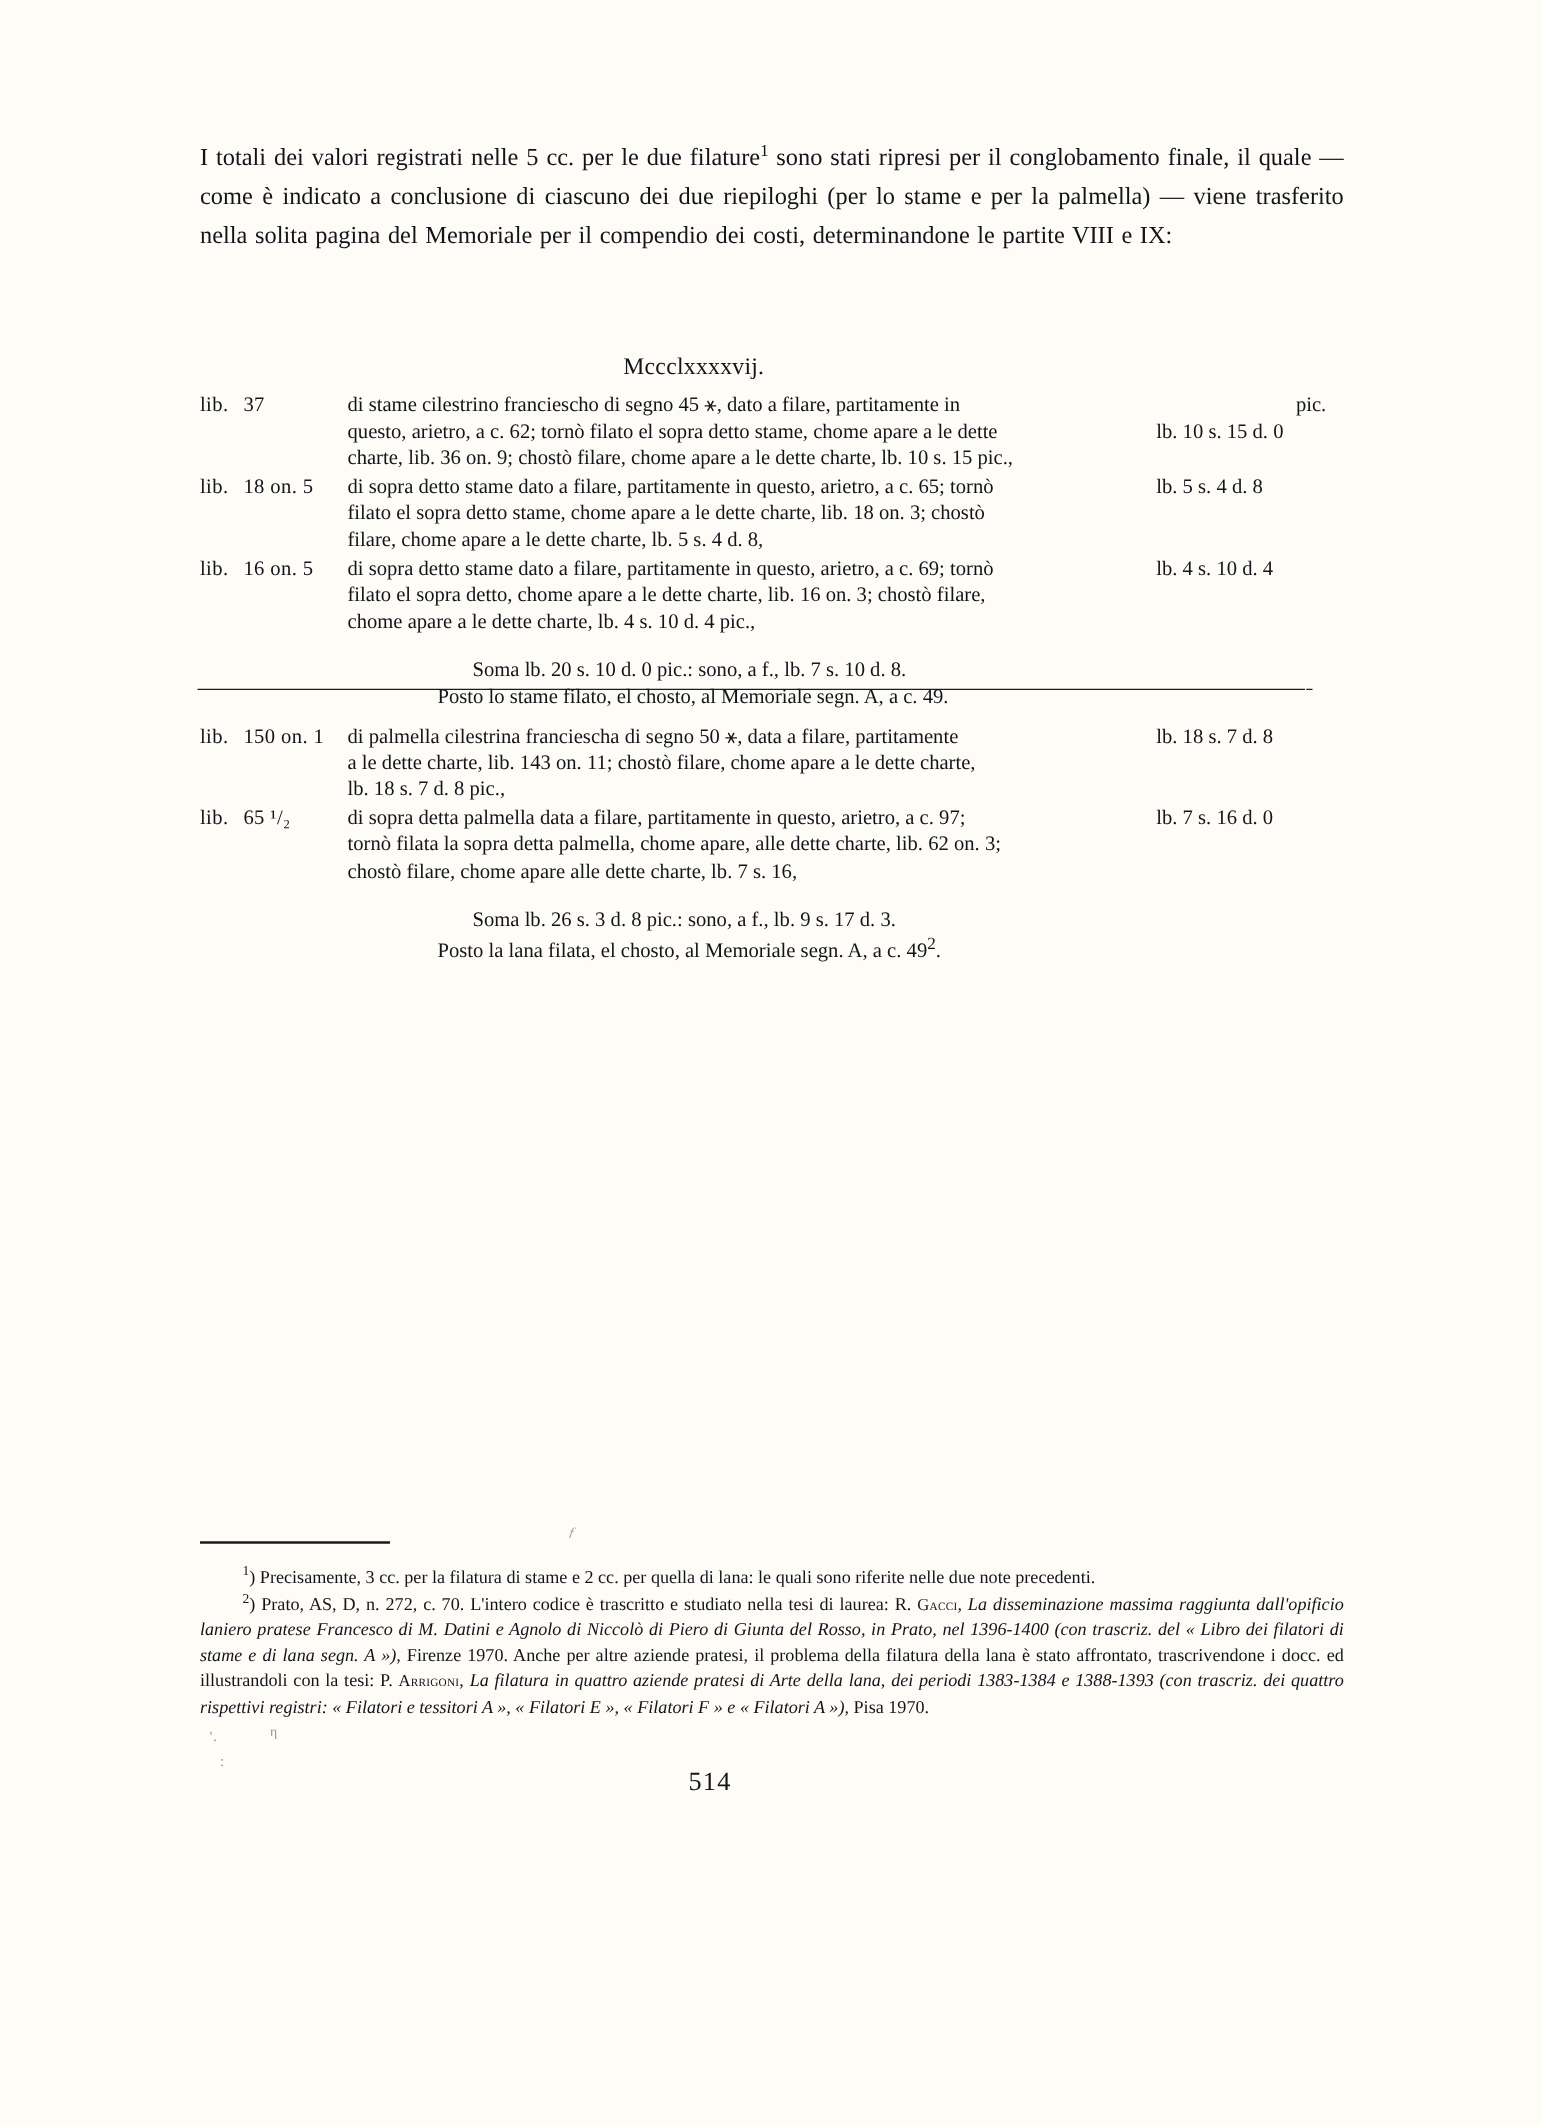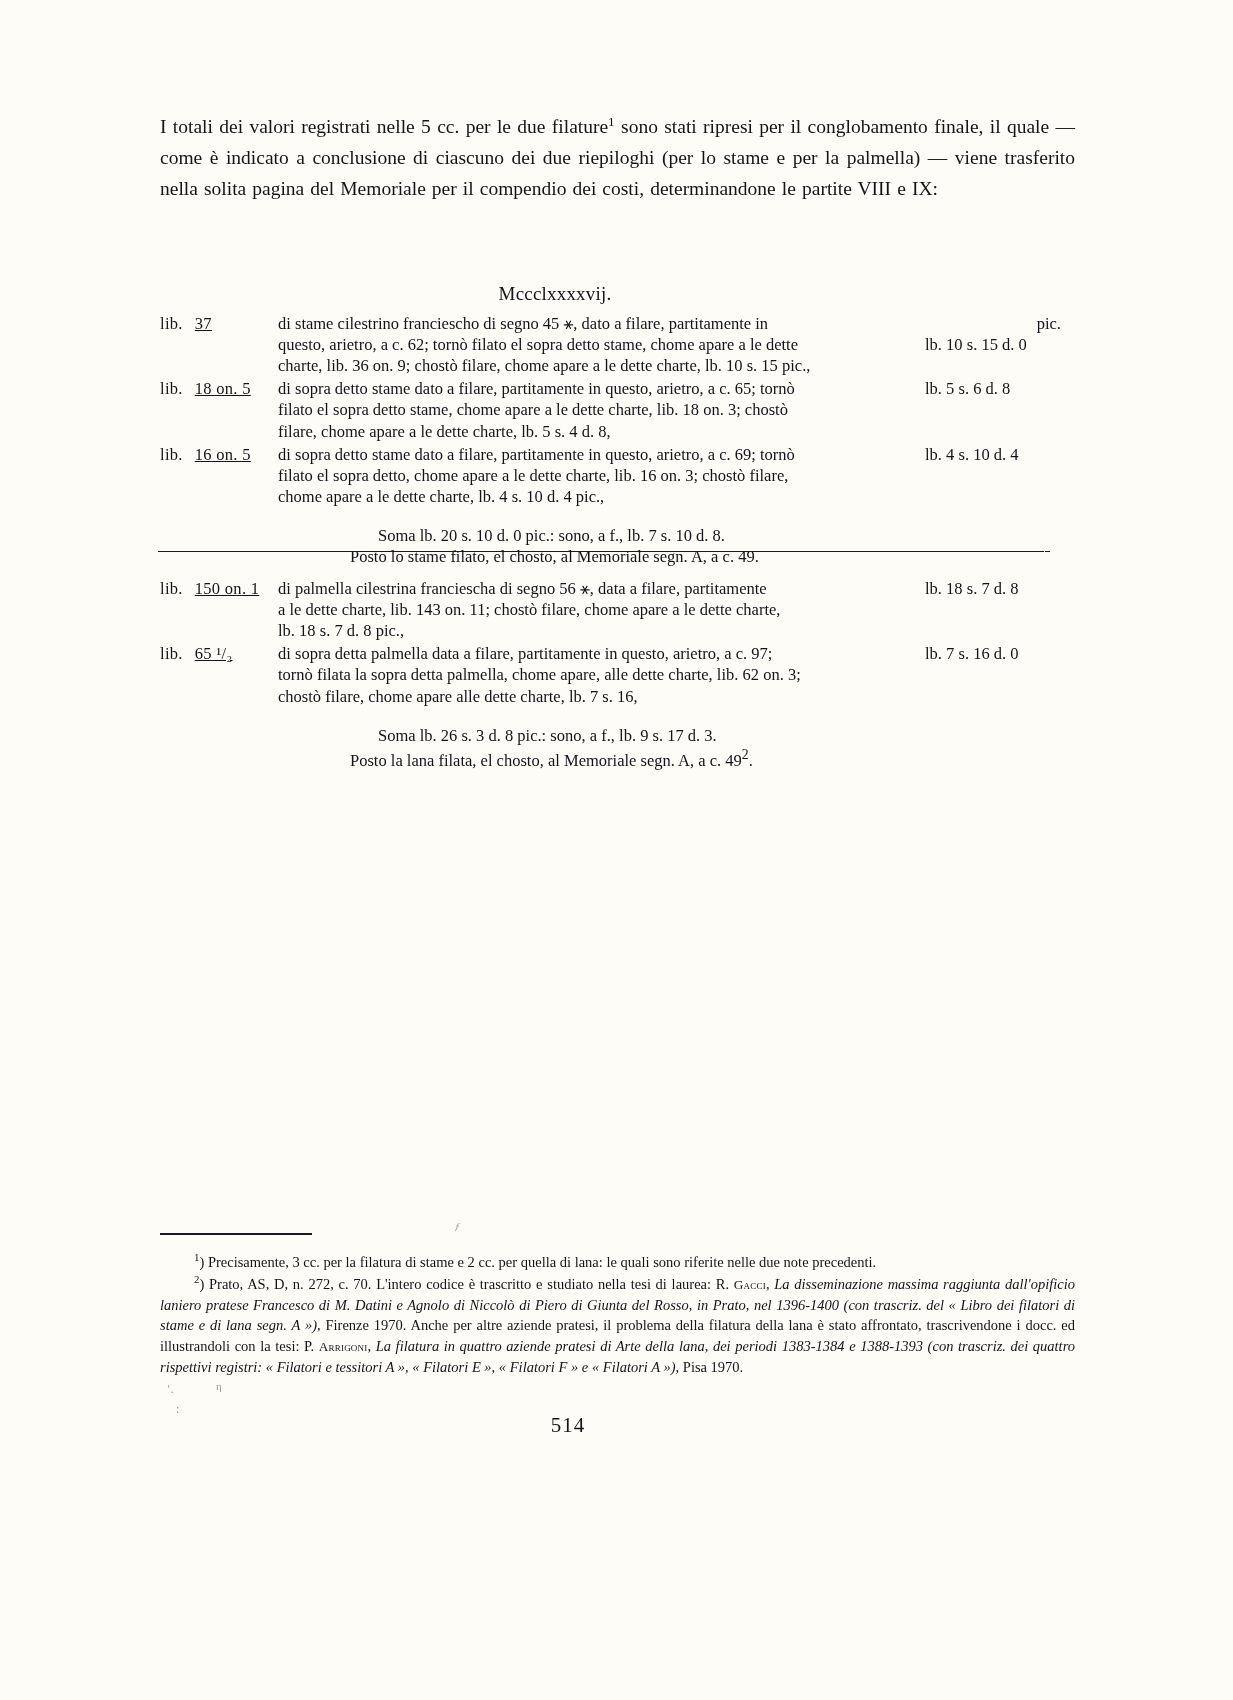--- a/index.html
+++ b/index.html
@@ -71,21 +71,21 @@
     display: flex;
     align-items: flex-start;
   }
   .lib-col {
     width: 118px;
     flex: 0 0 118px;
     white-space: nowrap;
     font-size: 16.5px;
     letter-spacing: 0.3px;
   }
-  .lib-col .num { margin-left: 12px; text-decoration: underline; }
+  .lib-col .num { margin-left: 12px; }
   .body-col {
     flex: 1 1 auto;
     text-align: justify;
     text-justify: inter-word;
     padding-right: 4px;
   }
   .body-col .line { display: block; }
   .amt-col {
     width: 150px;
     flex: 0 0 150px;
@@ -215,21 +215,21 @@
         <div class="lib-col">
           <span>lib.</span><span class="num">18 on. 5</span>
         </div>
         <div class="body-col">
           <span class="line">di sopra detto stame dato a filare, partitamente in questo, arietro, a c. 65; tornò</span>
           <span class="line">filato el sopra detto stame, chome apare a le dette charte, lib. 18 on. 3; chostò</span>
           <span class="line">filare, chome apare a le dette charte, lb. 5 s. 4 d. 8,</span>
         </div>
         <div class="amt-col">
           <span class="pic-label"></span>
-          <span>lb.  5 s.  6 d. 8</span>
+          <span>lb.  5 s.  4 d. 8</span>
         </div>
       </div>
     </div>
 
     <div class="entry">
       <div class="entry-row">
         <div class="lib-col">
           <span>lib.</span><span class="num">16 on. 5</span>
         </div>
         <div class="body-col">
@@ -251,21 +251,21 @@
   <div class="rule"></div>
 
   <div class="ledger ledger-2">
 
     <div class="entry">
       <div class="entry-row">
         <div class="lib-col">
           <span>lib.</span><span class="num">150 on. 1</span>
         </div>
         <div class="body-col">
-          <span class="line">di palmella cilestrina franciescha di segno 56  ⚹, data a filare, partitamente</span>
+          <span class="line">di palmella cilestrina franciescha di segno 50  ⚹, data a filare, partitamente</span>
           <span class="line">a le dette charte, lib. 143 on. 11; chostò filare, chome apare a le dette charte,</span>
           <span class="line">lb. 18 s. 7 d. 8 pic.,</span>
         </div>
         <div class="amt-col">
           <span class="pic-label"></span>
           <span>lb.  18 s.   7 d. 8</span>
         </div>
       </div>
     </div>
 

